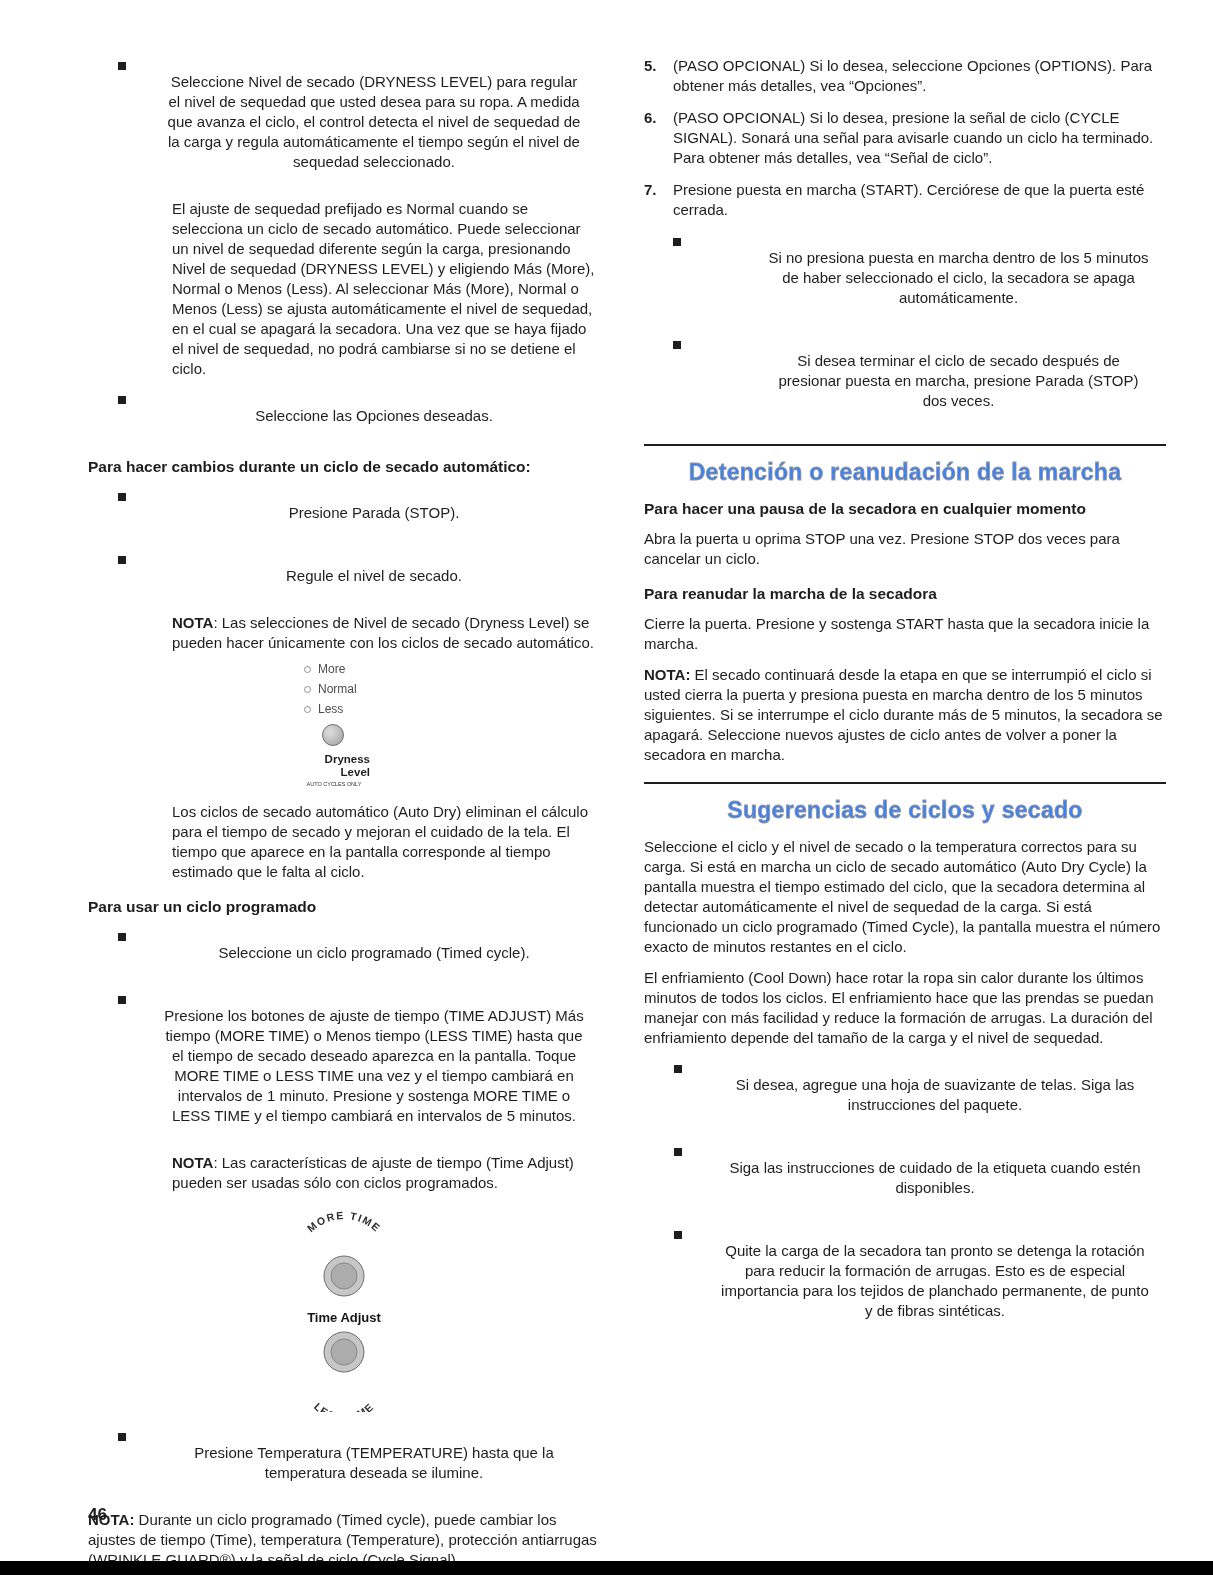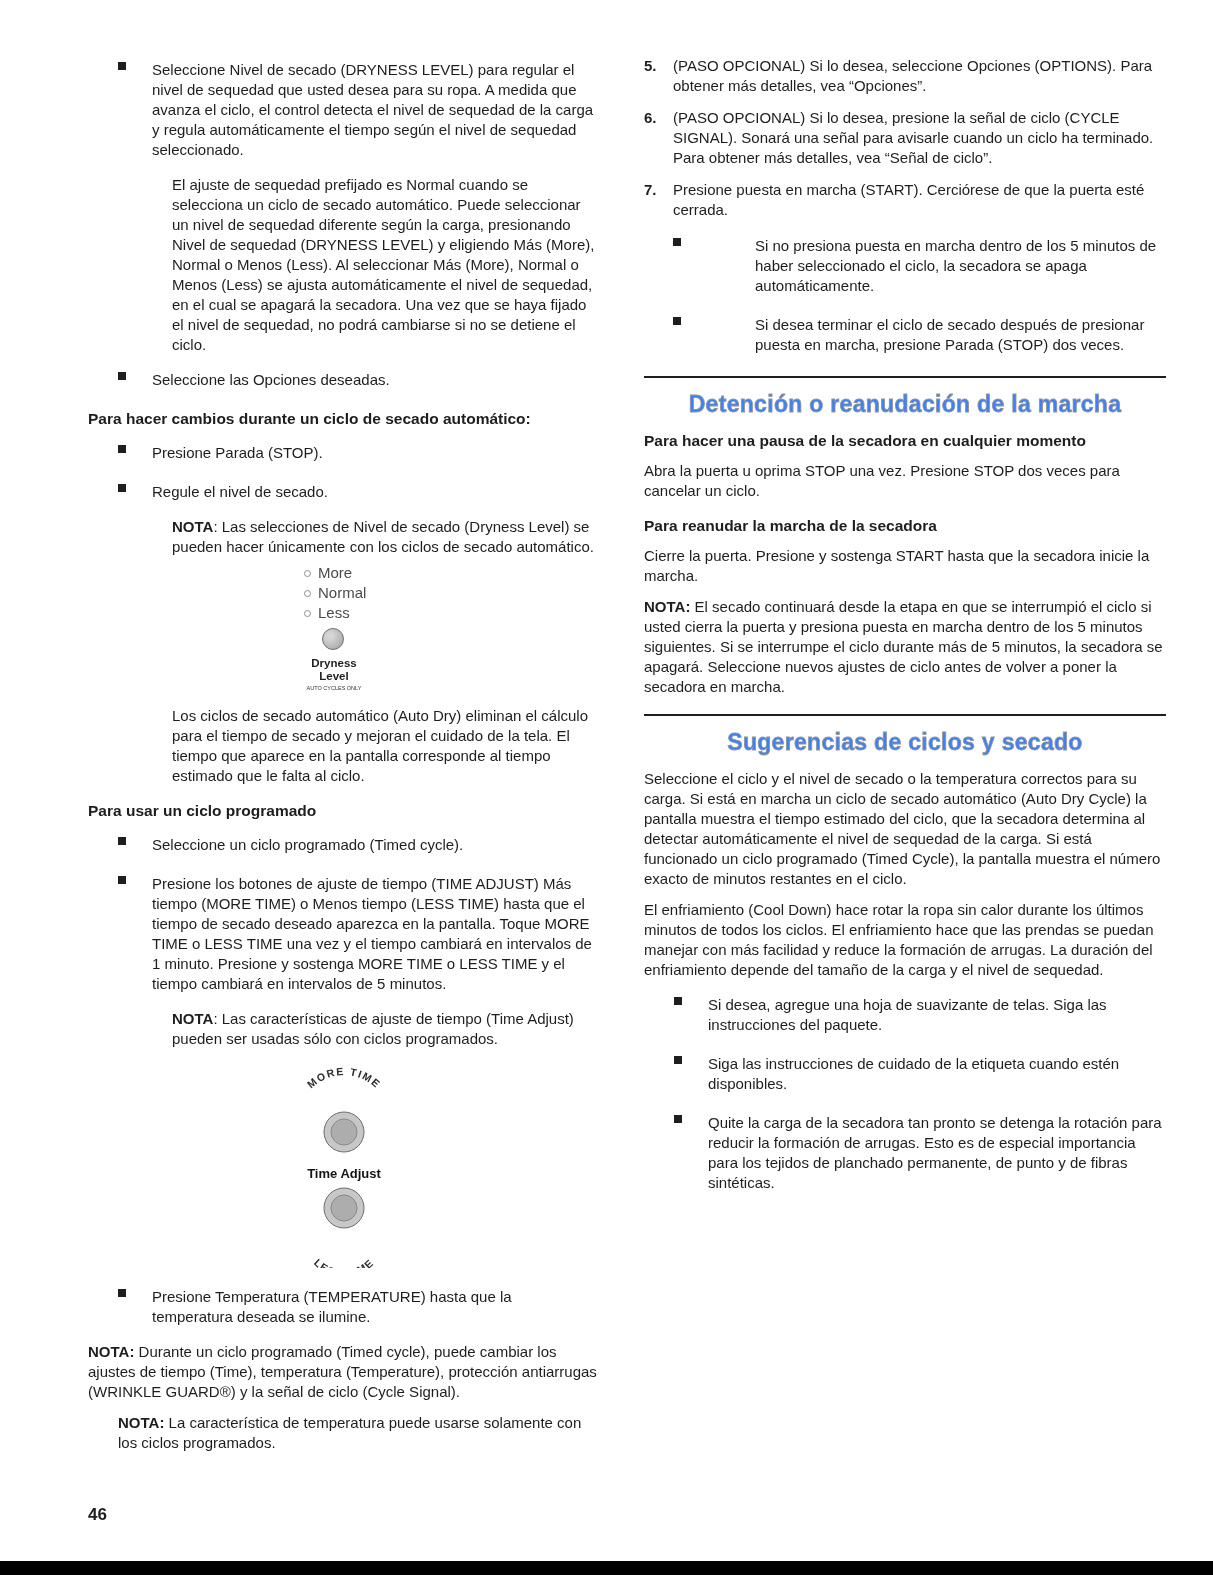--- a/index.html
+++ b/index.html
@@ -22,21 +22,21 @@
     font-weight:bold; font-size:15.5px; line-height:20px;
     margin:15px 0 10px 0;
   }
   .head-tight { margin-top:10px; }
 
   .bullet { display:flex; margin:0 0 11px 30px; }
   .bullet .bmark {
     flex:none; width:8px; height:8px; background:#1e1e20;
     margin:6px 22px 0 0;
   }
-  .bullet p { margin:4px; flex:1; }
+  .bullet p { margin:16px; flex:1;text-align:center; }
 
   .numitem { display:flex; margin:0 0 12px 0; }
   .numitem .nmark { flex:none; width:29px; font-weight:bold; }
   .numitem p { margin:0; flex:1; }
 
   .subwrap { margin-left:29px; }
   .subwrap .bullet { margin-left:0;gap:48px; }
 
   .rule { border:none; border-top:2px solid #1e1e20; margin:17px 0 13px 0; }
   .section-title {
@@ -45,27 +45,27 @@
     color:#3b82f6; -webkit-text-stroke:0.8px #949494;
     letter-spacing:0.3px;
   }
 
   b.nlabel { font-weight:bold; }
 
   
   .dryness { width:92px; margin:4px auto 14px auto; }
   .dl-opt { display:flex; align-items:center; margin:0 0 10px 6px; }
   .dl-circle { flex:none; width:7px; height:7px; border:1px solid #8e8e8e; border-radius:50%; margin-right:7px; background:#fff; }
-  .dl-opt span.lbl { font-size:15px; line-height:10px; color:#4c4c4c; }
+  .dl-opt span.lbl { font-size:12px; line-height:10px; color:#4c4c4c; }
   .dl-knob {
     width:22px; height:22px; border-radius:50%;
     border:1px solid #6f6f6f; margin:2px 0 7px 24px;
     background:radial-gradient(circle at 35% 35%, #d6d6d6 15%, #a7a7a7 85%);
   }
-  .dl-title { font-weight:bold; font-size:11.5px; line-height:13px; text-align:center; white-space:pre-line; width:72px; }
+  .dl-title { font-weight:bold; font-size:11.5px; line-height:13px; text-align:right; white-space:pre-line; width:72px; }
   .dl-sub { font-size:5.5px; line-height:7px; text-align:center; width:72px; margin-top:2px; color:#333; }
 
   
   .ta-wrap { width:150px; margin:0 auto 10px auto; }
   .arc-text { font-size:10.5px; font-weight:bold; letter-spacing:1.5px; fill:#2c2c2c; font-family:"Liberation Sans",sans-serif; }
   .ta-label { font-size:13px; font-weight:bold; fill:#141414; font-family:"Liberation Sans",sans-serif; }
   .btn-outer { fill:#c7c7c7; stroke:#6d6d6d; stroke-width:1; }
   .btn-inner { fill:#adadad; stroke:#8a8a8a; stroke-width:1; }
 
   .page-num { position:absolute; left:88px; bottom:50px; font-size:17px; font-weight:bold; }

